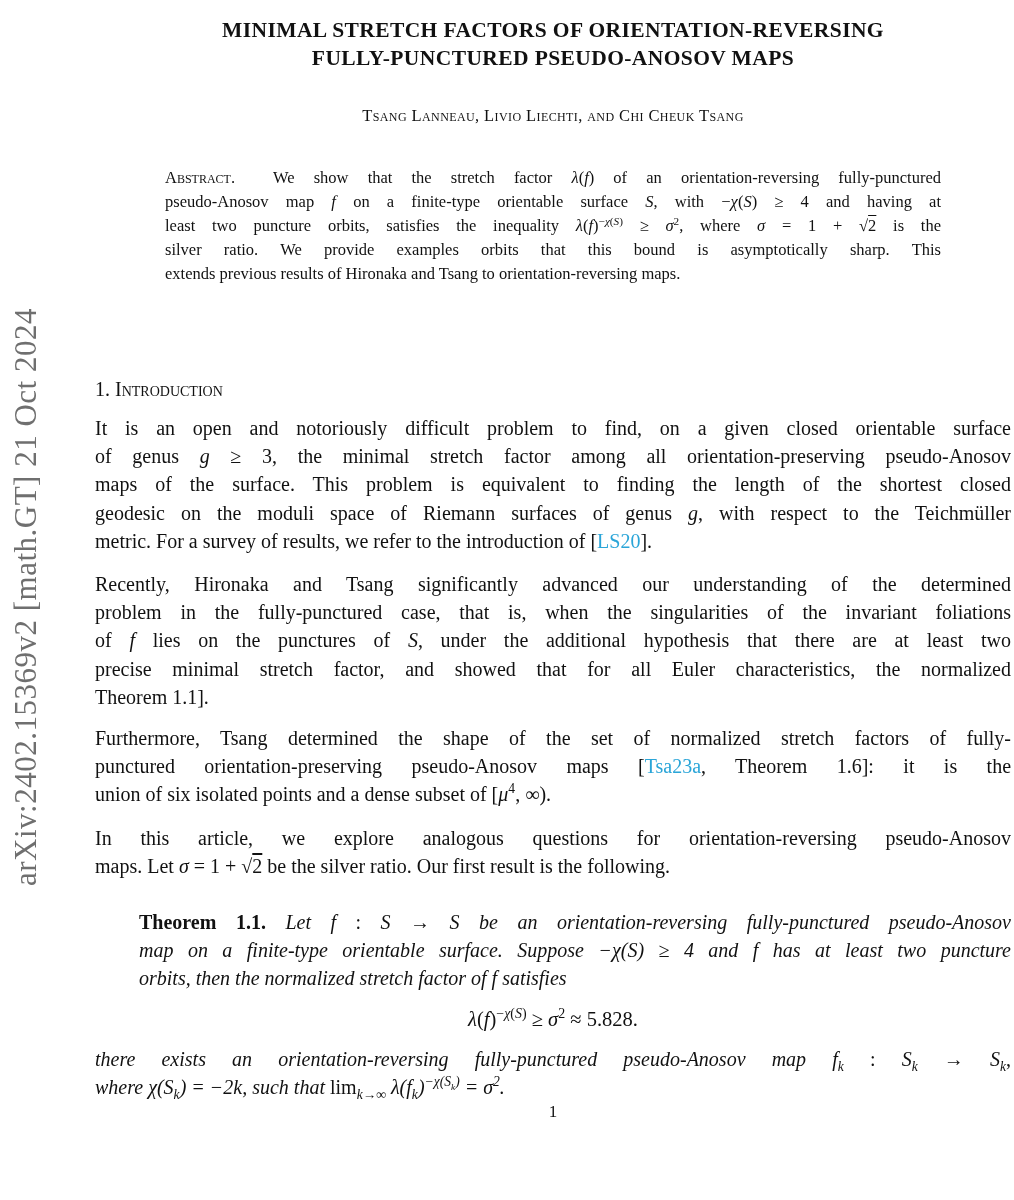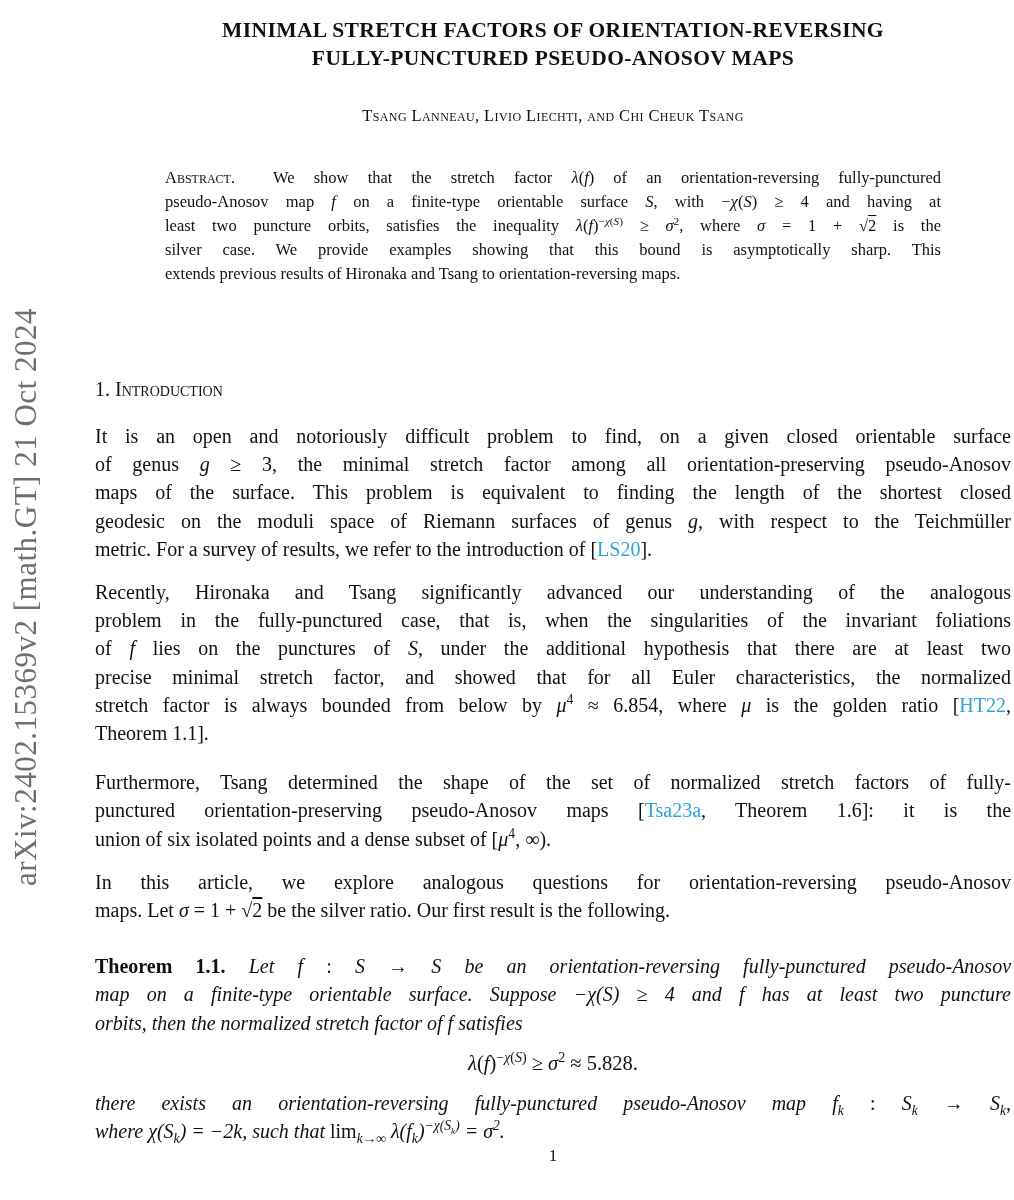--- a/index.html
+++ b/index.html
@@ -17,23 +17,23 @@
   .title { text-align:center; font-weight:bold; font-size:21.5px; line-height:28px;
            letter-spacing:0.4px; margin-top:4px; }
   .authors { text-align:center; font-variant:small-caps; font-size:16.5px;
              letter-spacing:0.4px; margin-top:34px; }
 
   .abstract { margin:40px 70px 8px 70px; font-size:16.5px; line-height:24px; }
   .sc { font-variant:small-caps; }
 
   .section-heading { font-variant:small-caps; font-size:20px; margin-top:92px; }
 
-  .para { margin-top:21px; font-size:20px; line-height:28.2px; }
+  .para { margin-top:13px; font-size:20px; line-height:28.2px; }
   .para.gap { margin-top:15px; }
-  .thm { margin-top:28px; font-size:20px; line-height:28.2px; }
+  .thm { margin-top:28px; font-size:20px; line-height:28.2px;margin-left:44px; }
   .thm-label { font-weight:bold; font-style:normal; }
 
   .jline { text-align:justify; text-align-last:justify; }
   .jline.last { text-align-last:left; }
 
   sup { font-size:68%; vertical-align:super; line-height:0; }
   sub { font-size:68%; vertical-align:sub; line-height:0; }
   .rad { text-decoration:overline; }
   .rm { font-style:normal; }
   .ref { color:var(--link-color); }
@@ -54,40 +54,39 @@
       <div>MINIMAL STRETCH FACTORS OF ORIENTATION-REVERSING</div>
       <div>FULLY-PUNCTURED PSEUDO-ANOSOV MAPS</div>
     </div>
 
     <div class="authors">Tsang Lanneau, Livio Liechti, and Chi Cheuk Tsang</div>
 
     <div class="abstract">
         <div class="jline"><span class="sc">Abstract.</span>&nbsp; We show that the stretch factor <i>λ</i>(<i>f</i>) of an orientation-reversing fully-punctured</div>
         <div class="jline">pseudo-Anosov map <i>f</i> on a finite-type orientable surface <i>S</i>, with −<i>χ</i>(<i>S</i>) ≥ 4 and having at</div>
         <div class="jline">least two puncture orbits, satisfies the inequality <i>λ</i>(<i>f</i>)<sup>−<i>χ</i>(<i>S</i>)</sup> ≥ <i>σ</i><sup>2</sup>, where <i>σ</i> = 1 + <span class="sqrt">√<span class="rad">2</span></span> is the</div>
-        <div class="jline">silver case. We provide examples showing that this bound is asymptotically sharp. This</div>
+        <div class="jline">silver ratio. We provide examples orbits that this bound is asymptotically sharp. This</div>
         <div class="jline last">extends previous results of Hironaka and Tsang to orientation-reversing maps.</div>
       </div>
 
     <div class="section-heading">1. Introduction</div>
 
     <div class="para">
         <div class="jline">It is an open and notoriously difficult problem to find, on a given closed orientable surface</div>
         <div class="jline">of genus <i>g</i> ≥ 3, the minimal stretch factor among all orientation-preserving pseudo-Anosov</div>
         <div class="jline">maps of the surface.  This problem is equivalent to finding the length of the shortest closed</div>
         <div class="jline">geodesic on the moduli space of Riemann surfaces of genus <i>g</i>, with respect to the Teichmüller</div>
         <div class="jline last">metric.  For a survey of results, we refer to the introduction of [<span class="ref">LS20</span>].</div>
       </div>
 
     <div class="para gap">
-        <div class="jline">Recently, Hironaka and Tsang significantly advanced our understanding of the analogous</div>
+        <div class="jline">Recently, Hironaka and Tsang significantly advanced our understanding of the determined</div>
         <div class="jline">problem in the fully-punctured case, that is, when the singularities of the invariant foliations</div>
         <div class="jline">of <i>f</i> lies on the punctures of <i>S</i>, under the additional hypothesis that there are at least two</div>
         <div class="jline">precise minimal stretch factor, and showed that for all Euler characteristics, the normalized</div>
-        <div class="jline">stretch factor is always bounded from below by <i>μ</i><sup>4</sup> ≈ 6.854, where <i>μ</i> is the golden ratio [<span class="ref">HT22</span>,</div>
         <div class="jline last">Theorem 1.1].</div>
       </div>
 
     <div class="para">
         <div class="jline">Furthermore, Tsang determined the shape of the set of normalized stretch factors of fully-</div>
         <div class="jline">punctured orientation-preserving pseudo-Anosov maps [<span class="ref">Tsa23a</span>, Theorem 1.6]: it is the</div>
         <div class="jline last">union of six isolated points and a dense subset of [<i>μ</i><sup>4</sup>, ∞).</div>
       </div>
 
     <div class="para gap">

